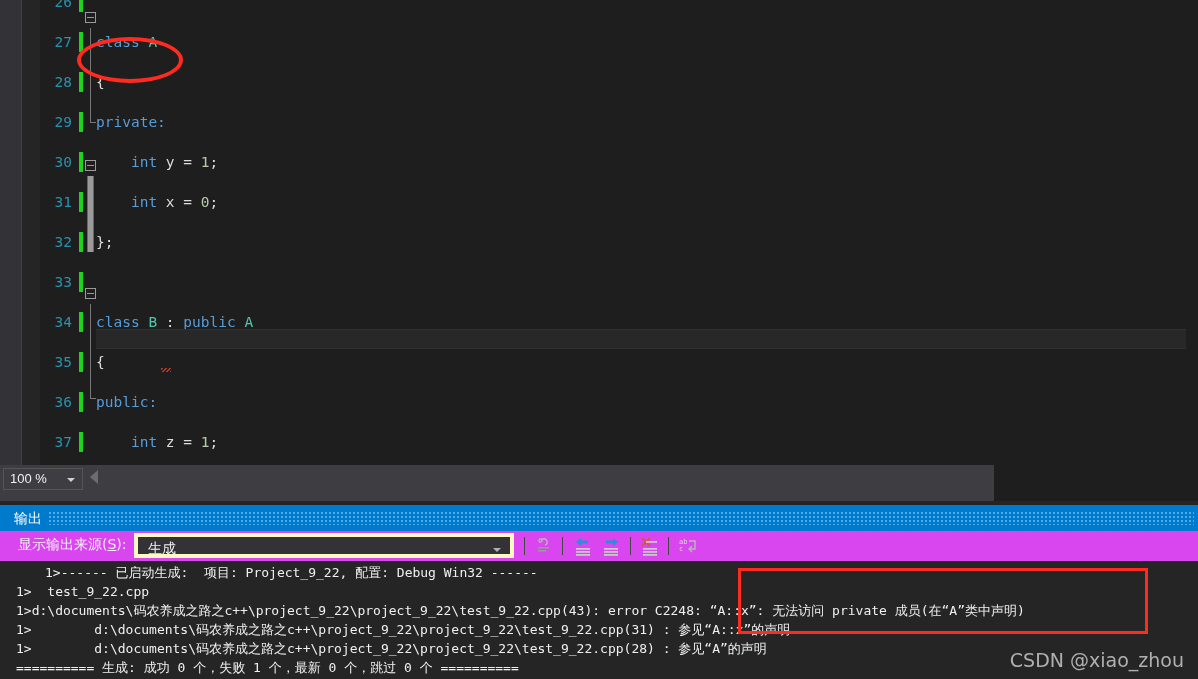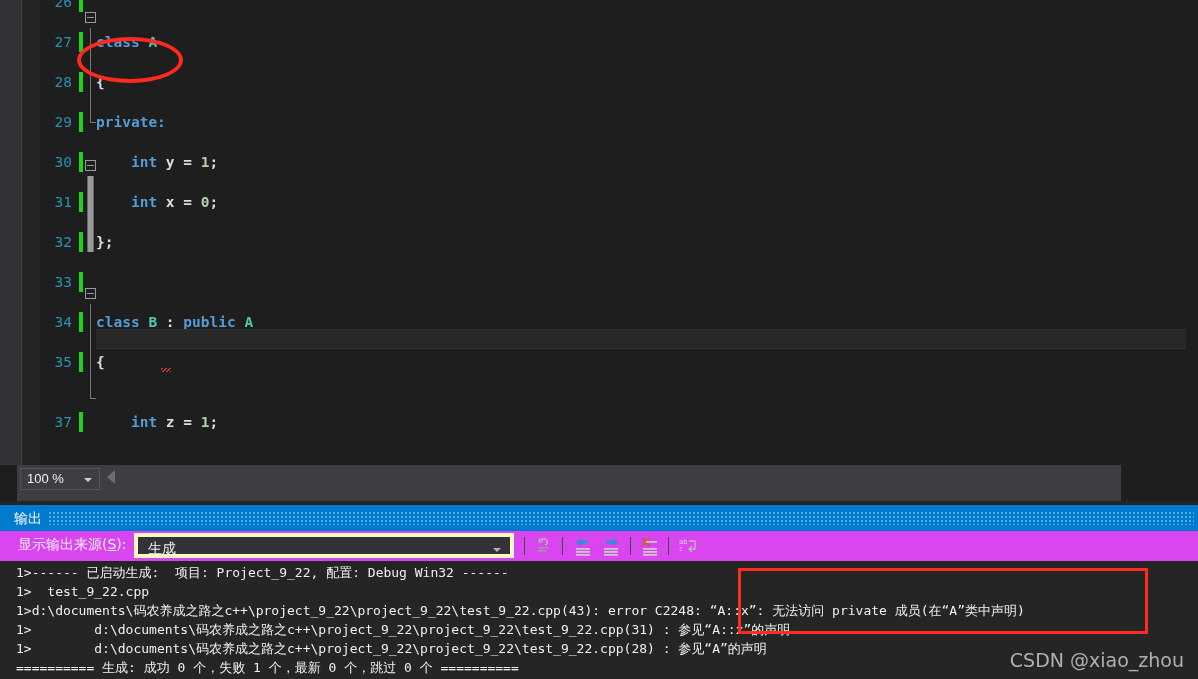--- a/index.html
+++ b/index.html
@@ -64,21 +64,20 @@
     position: absolute;
     left: 79px;
     width: 4px;
     height: 20px;
     background: #1bd41b;
   }
   .code-txt {
     position: absolute;
     left: 96px;
     color: #dcdcdc;
-    font-weight: bold;
   }
   .kw   { color: #569cd6; }
   .typ  { color: #4ec9b0; }
   .num  { color: #b5cea8; }
   .pun  { color: #dcdcdc; }
   .id   { color: #dcdcdc; }
 
   
   .fold {
     position: absolute;
@@ -140,22 +139,22 @@
     width: 106px; height: 46px;
     border: 4px solid #ff2a20;
     border-radius: 50%;
     box-sizing: border-box;
     pointer-events: none;
   }
 
   
   #zoom-strip {
     position: absolute;
-    left: 17px; top: 465px;
-    width: 1104px; height: 36px;
+    left: 0; top: 465px;
+    width: 994px; height: 36px;
     background: #3e3e42;
   }
   #zoom-combo {
     position: absolute;
     left: 3px; top: 3px;
     width: 80px; height: 22px;
     background: #3e3e42;
     border: 1px solid #555558;
     box-sizing: border-box;
     color: #f0f0f0;
@@ -310,20 +309,21 @@
       <div class="code-row" style="top: -8px;"><span class="lineno">26</span><span class="changebar"></span><span class="code-txt"></span></div>
       <div class="code-row" style="top: 12px;"><span class="lineno">27</span><span class="changebar"></span><span class="code-txt"><span class="kw">class </span><span class="typ">A</span></span></div>
       <div class="code-row" style="top: 32px;"><span class="lineno">28</span><span class="changebar"></span><span class="code-txt"><span class="pun">{</span></span></div>
       <div class="code-row" style="top: 52px;"><span class="lineno">29</span><span class="changebar"></span><span class="code-txt"><span class="kw">private:</span></span></div>
       <div class="code-row" style="top: 72px;"><span class="lineno">30</span><span class="changebar"></span><span class="code-txt"><span class="pun">    </span><span class="kw">int</span><span class="id"> y = </span><span class="num">1</span><span class="pun">;</span></span></div>
       <div class="code-row" style="top: 92px;"><span class="lineno">31</span><span class="changebar"></span><span class="code-txt"><span class="pun">    </span><span class="kw">int</span><span class="id"> x = </span><span class="num">0</span><span class="pun">;</span></span></div>
       <div class="code-row" style="top: 112px;"><span class="lineno">32</span><span class="changebar"></span><span class="code-txt"><span class="pun">};</span></span></div>
       <div class="code-row" style="top: 132px;"><span class="lineno">33</span><span class="changebar"></span><span class="code-txt"></span></div>
       <div class="code-row" style="top: 152px;"><span class="lineno">34</span><span class="changebar"></span><span class="code-txt"><span class="kw">class </span><span class="typ">B</span><span class="pun"> : </span><span class="kw">public </span><span class="typ">A</span></span></div>
       <div class="code-row" style="top: 172px;"><span class="lineno">35</span><span class="changebar"></span><span class="code-txt"><span class="pun">{</span></span></div>
+      <div class="code-row" style="top: 192px;"><span class="lineno">36</span><span class="changebar"></span><span class="code-txt"><span class="kw">public:</span></span></div>
       <div class="code-row" style="top: 212px;"><span class="lineno">37</span><span class="changebar"></span><span class="code-txt"><span class="pun">    </span><span class="kw">int</span><span class="id"> z = </span><span class="num">1</span><span class="pun">;</span></span></div>
     </div>
 
   <div class="fold" style="top:12px;"></div>
   <div class="vline" style="top:28px; height:94px;"></div>
   <div class="vline-end" style="top:122px;"></div>
 
   <div class="fold" style="top:160px;"></div>
   <div class="vbar-thick" style="top:176px; height:76px;"></div>
 
@@ -409,21 +409,21 @@
       <text x="4" y="9" font-size="7" fill="#d8d8d8" font-family="DejaVu Sans Mono, monospace">ab</text>
       <text x="4" y="16" font-size="7" fill="#d8d8d8" font-family="DejaVu Sans Mono, monospace">c</text>
       <path d="M14 6 L20 6 L20 14 L15 14" stroke="#b8b8b8" stroke-width="1.4" fill="none"></path>
       <path d="M17 11 L14 14 L17 17" stroke="#b8b8b8" stroke-width="1.4" fill="none"></path>
     </svg>
   </div>
 </div>
 
 <div id="out-scroll-left"></div>
 <div id="output-text">
-    <div class="out-line" style="top: 2px;">1&gt;------ 已启动生成:  项目: Project_9_22, 配置: Debug Win32 ------</div>
+    <div class="out-line" style="top: 2px; margin-left: 29px;">1&gt;------ 已启动生成:  项目: Project_9_22, 配置: Debug Win32 ------</div>
     <div class="out-line" style="top: 21px;">1&gt;  test_9_22.cpp</div>
     <div class="out-line" style="top: 40px;">1&gt;d:\documents\码农养成之路之c++\project_9_22\project_9_22\test_9_22.cpp(43): error C2248: “A::x”: 无法访问 private 成员(在“A”类中声明)</div>
     <div class="out-line" style="top: 59px;">1&gt;        d:\documents\码农养成之路之c++\project_9_22\project_9_22\test_9_22.cpp(31) : 参见“A::x”的声明</div>
     <div class="out-line" style="top: 78px;">1&gt;        d:\documents\码农养成之路之c++\project_9_22\project_9_22\test_9_22.cpp(28) : 参见“A”的声明</div>
     <div class="out-line" style="top: 97px;">========== 生成: 成功 0 个，失败 1 个，最新 0 个，跳过 0 个 ==========</div>
   </div>
 
 <div id="red-box"></div>
 <div id="watermark">CSDN @xiao_zhou</div>
 

